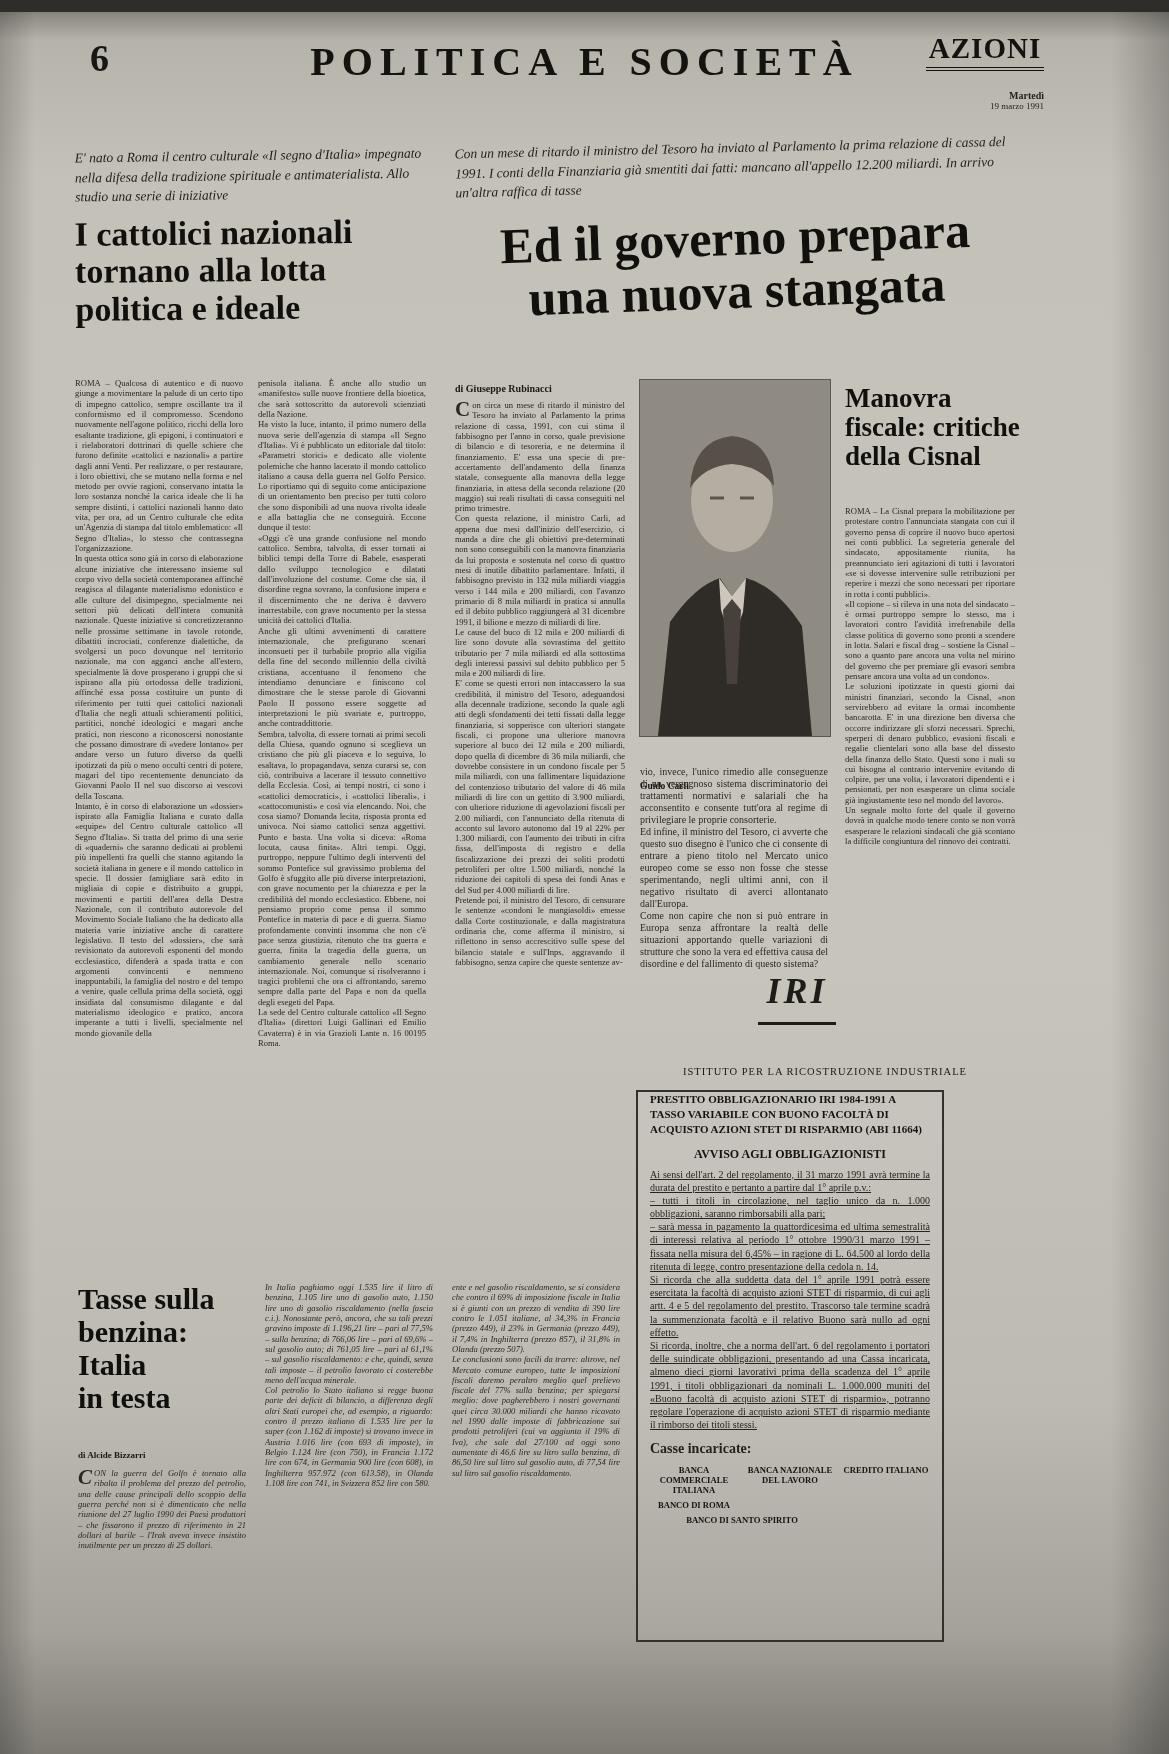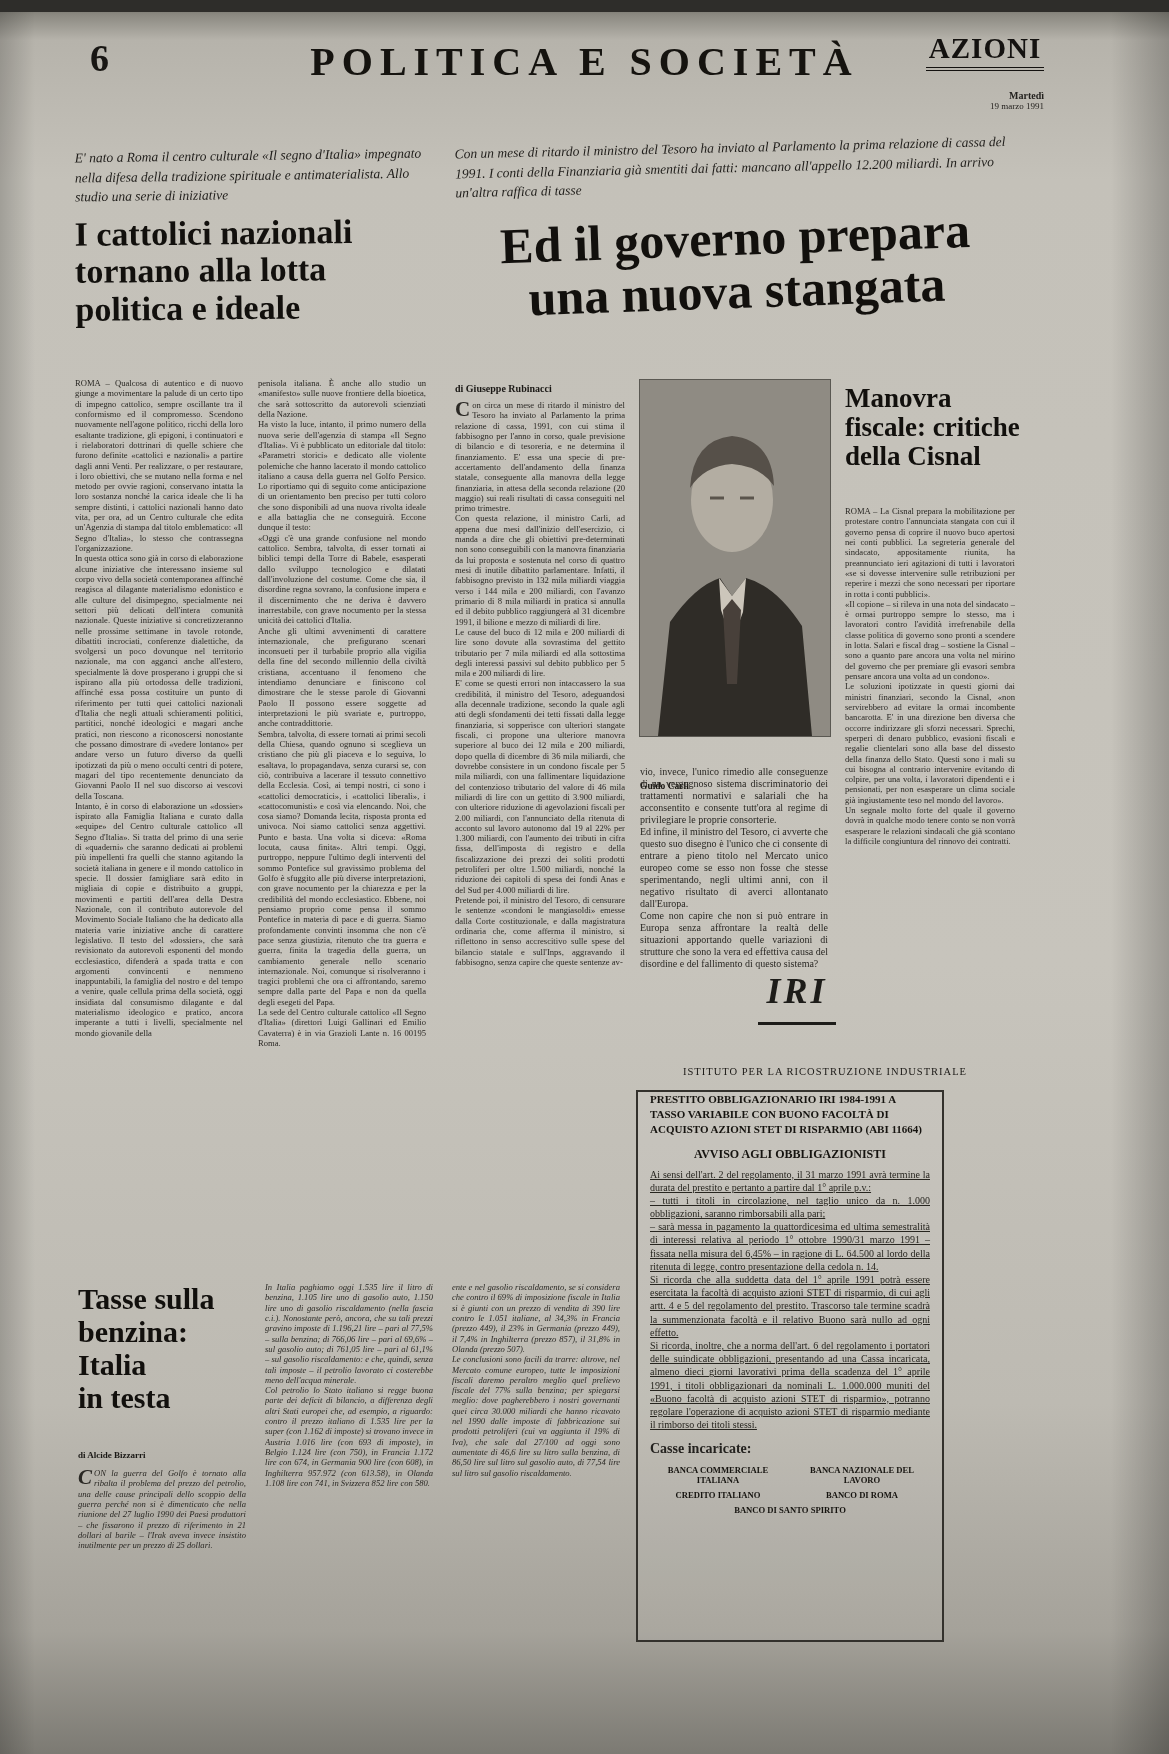--- a/index.html
+++ b/index.html
@@ -30,21 +30,21 @@
   .sidebar-head{left:845px;top:384px;width:176px;font-size:27px;font-weight:bold;line-height:1.08;color:#12100d;}
   .fuel-head{left:78px;top:1282px;width:210px;font-size:30px;font-weight:bold;line-height:1.1;color:#12100d;}
   .fuel{font-style:italic;}
   .iri-logo{left:758px;top:970px;width:78px;height:52px;font-size:36px;font-weight:bold;font-style:italic;letter-spacing:3px;color:#1d1c19;border-bottom:3px solid #1d1c19;text-align:center;}
   .iri-institute{left:636px;top:1066px;width:378px;text-align:center;font-size:10.5px;letter-spacing:1px;color:#1c1a17;}
   .iri-box{left:636px;top:1090px;width:308px;height:552px;border:2px solid #33312c;background:rgba(255,255,255,0.06);box-sizing:border-box;padding:0 12px;}
   .iri-title{font-size:11px;font-weight:bold;line-height:1.35;color:#15130f;}
   .iri-sub{text-align:center;font-size:12px;font-weight:bold;margin:10px 0 6px 0;color:#15130f;}
   .iri-body{font-size:10px;line-height:1.32;text-align:justify;white-space:pre-line;color:#27251f;text-decoration:underline;}
   .iri-casse{font-size:14px;font-weight:bold;margin-top:10px;}
-  .banks{display:grid;grid-template-columns:1fr 1fr;gap:5px 8px;margin-top:8px;font-size:8.6px;font-weight:bold;text-align:center;color:#15130f;}
+  .banks{display:grid;grid-template-columns:1fr 1fr 1fr;gap:5px 8px;margin-top:8px;font-size:8.6px;font-weight:bold;text-align:center;color:#15130f;}
   .banks .span2{grid-column:1 / span 2;}
 </style>
 </head>
 <body>
 
 <div class="sheet">
   <div class="top-edge"></div>
 
   <div class="abs pagenum" style="left:90px;top:36px;">6</div>
   <div class="abs section-title">POLITICA E SOCIETÀ</div>

